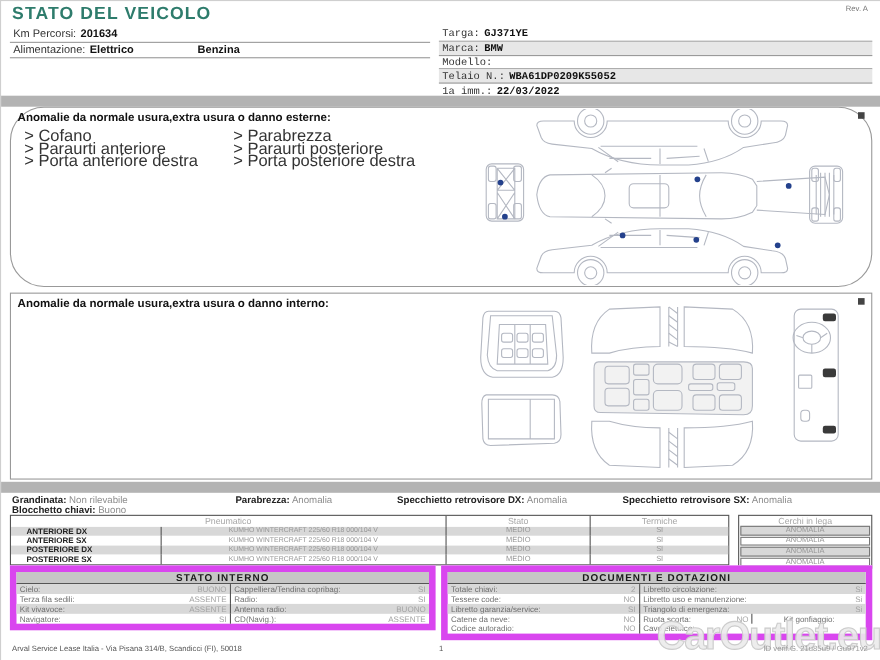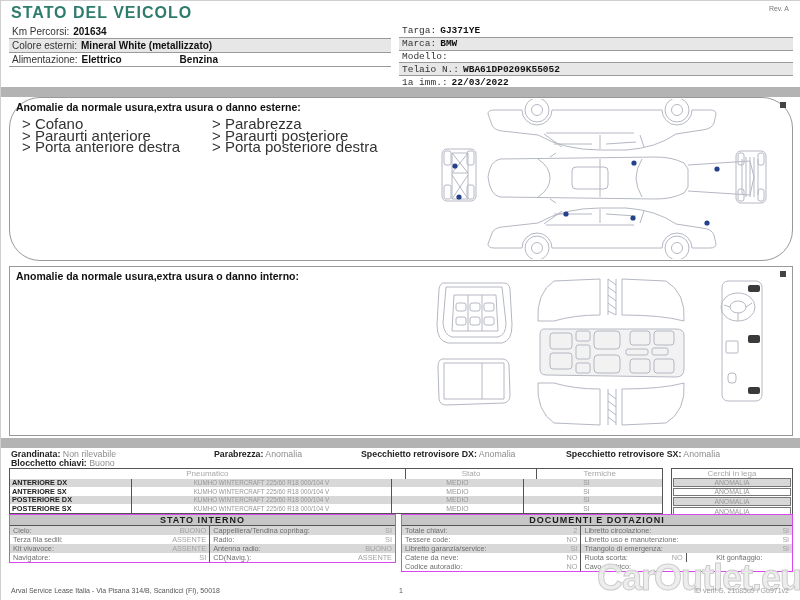--- a/index.html
+++ b/index.html
@@ -36,30 +36,30 @@
   
   .ttable{position:absolute;left:8px;top:467px;width:654px;border:1px solid #555;box-sizing:border-box;background:#fff;}
   .trow{display:flex;height:8.6px;align-items:center;box-sizing:border-box;}
   .trow.hdr{height:9.5px;}
   .trow.shade{background:#d8d8d8;}
   .tc{box-sizing:border-box;border-right:1px solid #555;height:100%;display:flex;align-items:center;overflow:hidden;}
   .tc:last-child{border-right:none;}
   .tc.hpneu{width:397px;justify-content:center;color:#a7a7a7;font-size:8px;}
   .tc.hstato{width:132px;justify-content:center;color:#a7a7a7;font-size:8px;}
   .tc.hterm{width:125px;justify-content:center;color:#a7a7a7;font-size:8px;}
-  .tc.pos{width:122px;font-size:7.3px;font-weight:bold;color:#222;padding-left:2px;}
+  .tc.pos{width:137px;font-size:7.3px;font-weight:bold;color:#222;padding-left:14px;}
   .tc.spec{width:260px;justify-content:center;font-size:6.3px;color:#979797;}
   .tc.st{width:132px;justify-content:center;font-size:6.8px;color:#979797;}
   .tc.tm{width:125px;justify-content:center;font-size:6.8px;color:#979797;}
   .cbox{position:absolute;left:670px;top:467px;width:122px;border:1px solid #555;box-sizing:border-box;background:#fff;}
   .crow{height:8.6px;display:flex;align-items:center;justify-content:center;font-size:6.8px;color:#979797;box-sizing:border-box;border:1px solid #777;margin:0 1px 1px 1px;}
   .crow.hdr{border:none;height:9px;color:#a7a7a7;font-size:8px;margin:0;}
   .crow.shade{background:#d8d8d8;}
   
-  .sect{position:absolute;border:1px solid #d946ef;box-sizing:border-box;background:#fff;}
+  .sect{position:absolute;border:6px solid #d946ef;box-sizing:border-box;background:#fff;}
   .sect .bar{height:10px;background:#c6c6c6;border-bottom:1px solid #555;display:flex;align-items:center;justify-content:center;font-size:9px;font-weight:bold;letter-spacing:1px;color:#1a1a1a;}
   .srow{display:flex;height:9px;box-sizing:border-box;}
   .srow.shade{background:#d8d8d8;}
   .scell{display:flex;justify-content:space-between;align-items:center;box-sizing:border-box;border-right:1px solid #555;padding:0 3px;overflow:hidden;}
   .scell:last-child{border-right:none;}
   .scell .l{font-size:7.3px;color:#6e6e6e;white-space:nowrap;}
   .scell .v{font-size:7.3px;color:#a3a3a3;white-space:nowrap;margin-left:4px;}
   .sect-si{left:8px;top:513px;width:387px;}
   .sect-si .scell.a{width:52%;} .sect-si .scell.b{width:48%;}
   .sect-doc{left:400px;top:513px;width:392px;}
@@ -78,24 +78,20 @@
 
 <div class="page">
 
   <div class="title">STATO DEL VEICOLO</div>
   <div class="rev">Rev. A</div>
 
   <div class="info info-left">
     <div class="row">
       <span class="lbl">Km Percorsi:</span>
       <span class="val">201634</span>
-    </div>
-    <div class="row shade">
-      <span class="lbl">Colore esterni:</span>
-      <span class="val">Mineral White (metallizzato)</span>
     </div>
     <div class="row">
       <span class="lbl">Alimentazione:</span>
       <span class="val">Elettrico</span>
       <span class="val2">Benzina</span>
     </div>
   </div>
 
   <div class="info info-right">
     <div class="row">

